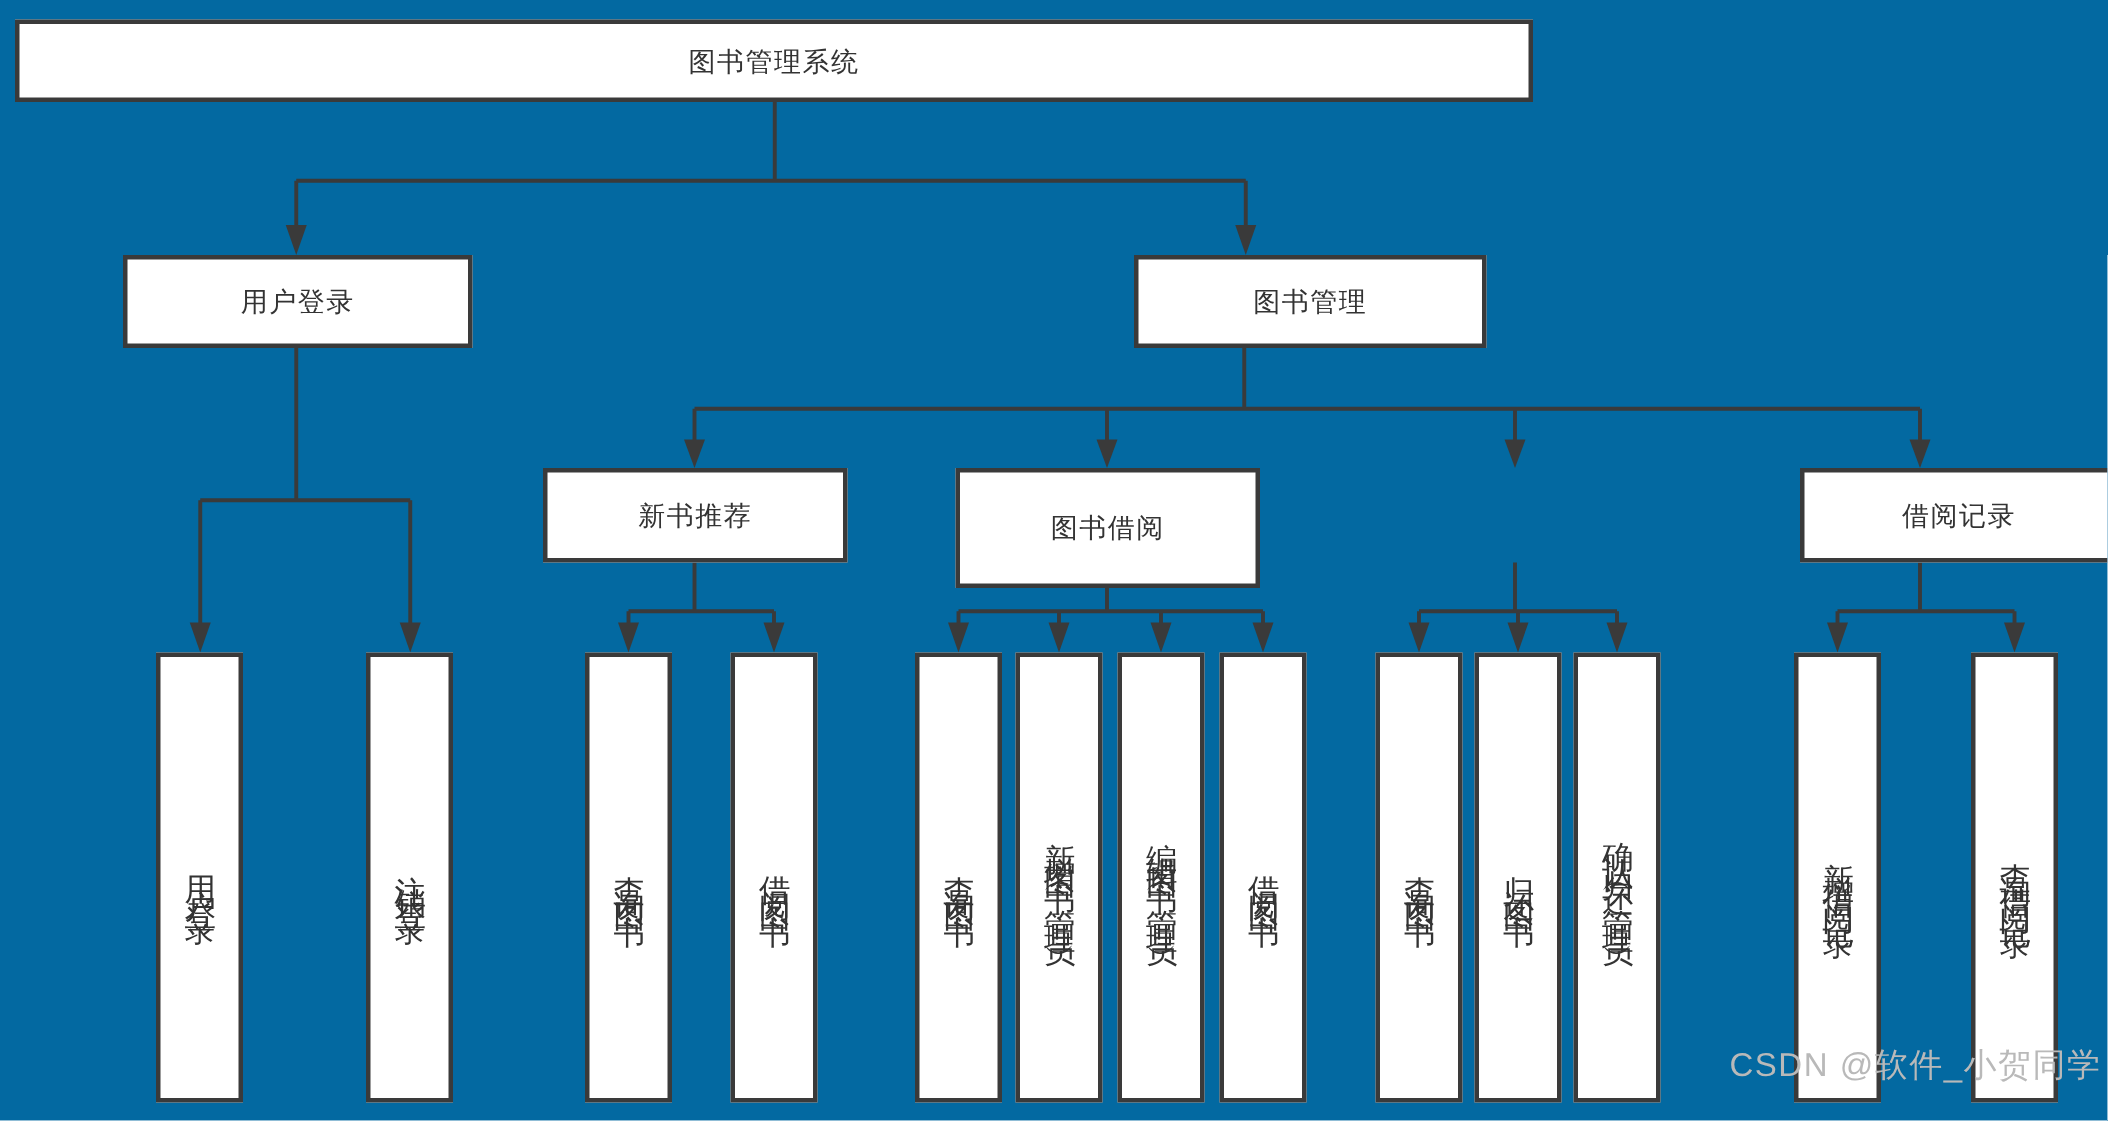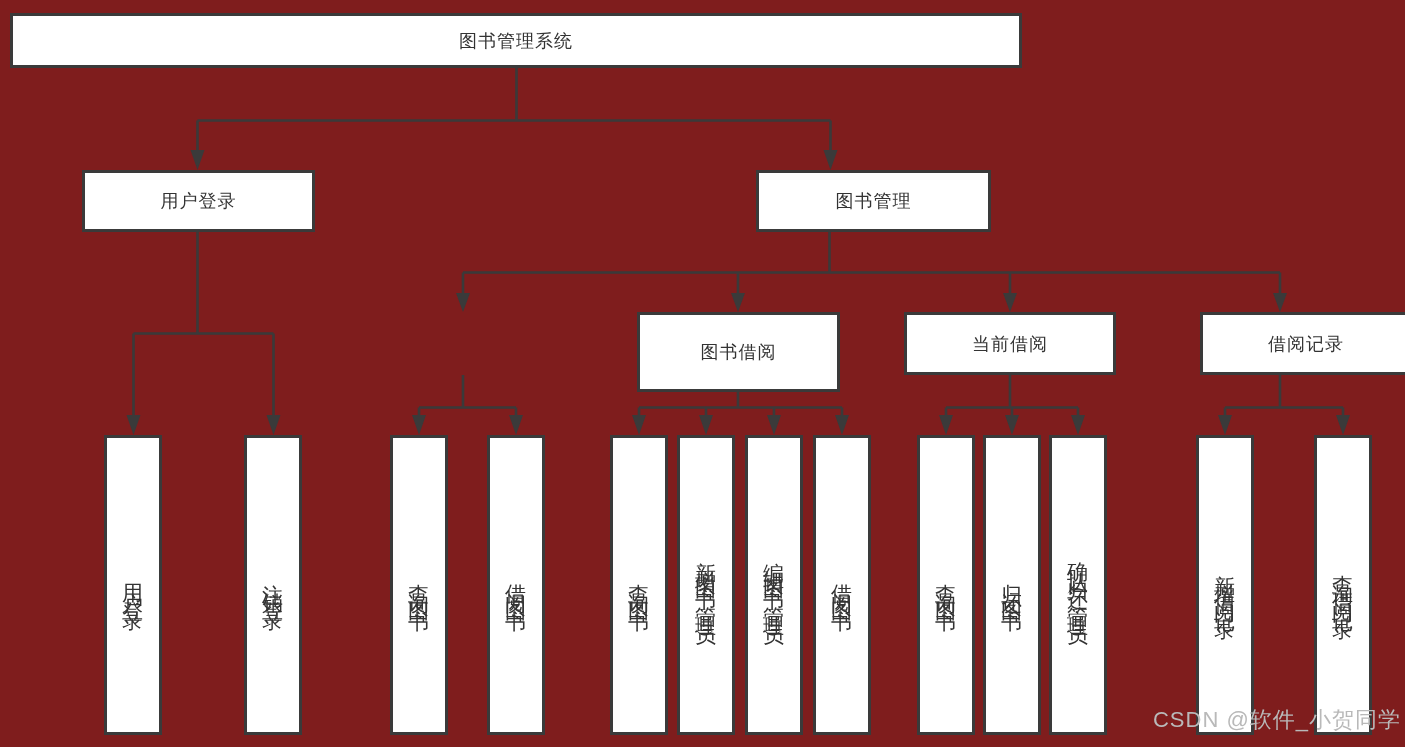--- a/index.html
+++ b/index.html
@@ -5,21 +5,21 @@
   html, body {
     margin: 0;
     padding: 0;
     background: #ffffff;
     font-family: "Liberation Sans", "DejaVu Sans", sans-serif;
   }
   #canvas {
     position: relative;
     width: 1405px;
     height: 747px;
-    background: #7f1d1d;
+    background: #0369a1;
     overflow: hidden;
   }
   #connector-layer {
     position: absolute;
     left: 0; top: 0;
     width: 1405px; height: 747px;
     z-index: 1;
   }
   .node {
     position: absolute;
@@ -69,21 +69,21 @@
   #leaf-bw-borrow     { left: 813px; }
   #leaf-cu-query      { left: 917px; }
   #leaf-cu-return     { left: 983px; }
   #leaf-cu-confirm    { left: 1049px; }
   #leaf-rc-add        { left: 1196px; }
   #leaf-rc-query      { left: 1314px; }
 
   #watermark {
     position: absolute;
     right: 4px;
-    bottom: 12px;
+    bottom: 22px;
     font-size: 22px;
     color: #b9b9b9;
     letter-spacing: 1px;
     z-index: 3;
     white-space: nowrap;
   }
 </style>
 </head>
 <body>
 
@@ -136,26 +136,26 @@
     <span class="h-label">图书管理系统</span>
   </div>
 
   <div class="node" id="user-login-box">
     <span class="h-label">用户登录</span>
   </div>
   <div class="node" id="book-mgmt-box">
     <span class="h-label">图书管理</span>
   </div>
 
+  <div class="node" id="new-book-box">
+    <span class="h-label">新书推荐</span>
+  </div>
   <div class="node" id="borrow-box">
     <span class="h-label">图书借阅</span>
   </div>
-  <div class="node" id="current-box">
-    <span class="h-label">当前借阅</span>
-  </div>
   <div class="node" id="records-box">
     <span class="h-label">借阅记录</span>
   </div>
 
   <div class="node leaf" id="leaf-user-login">
     <span class="v-label">用户登录</span>
   </div>
   <div class="node leaf" id="leaf-logout">
     <span class="v-label">注销登录</span>
   </div>

